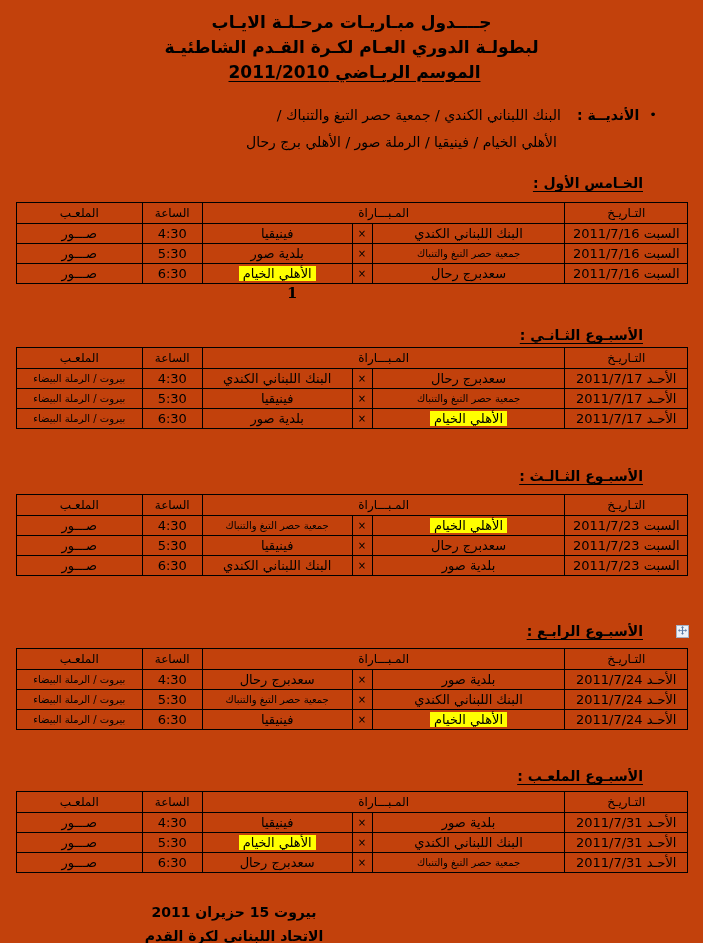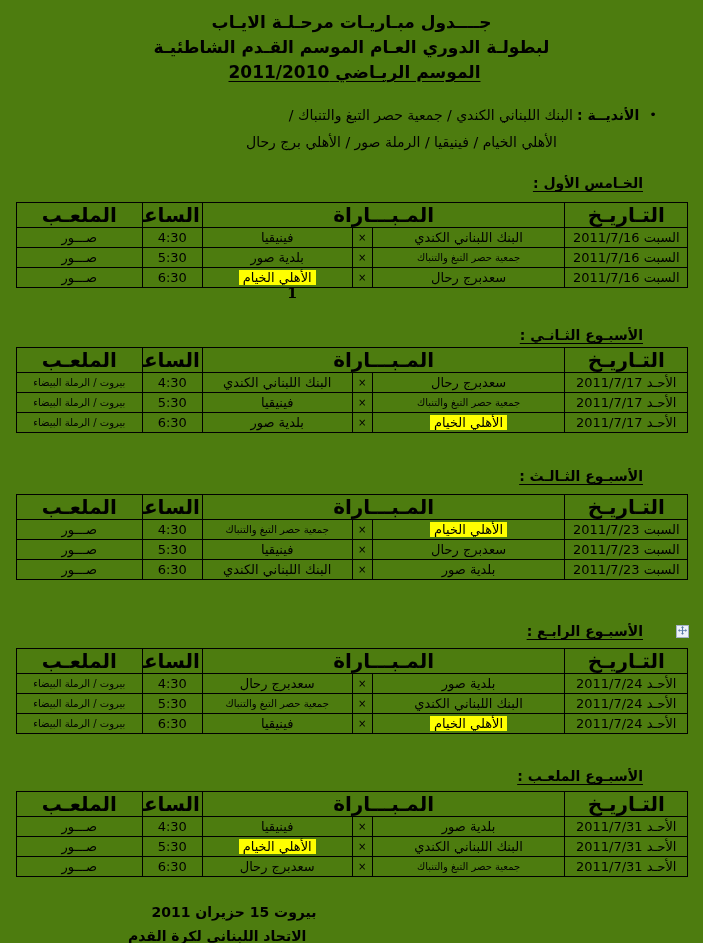--- a/index.html
+++ b/index.html
@@ -1,72 +1,72 @@
 <!DOCTYPE html>
 <html lang="ar"><head>
 <meta charset="utf-8">
 <style>
   html,body{margin:0;padding:0;}
   body{
     width:703px;height:943px;overflow:hidden;background:#ffffff;
     font-family:"DejaVu Sans",sans-serif;color:#000;
   }
-  .page{position:relative;width:703px;height:943px;direction:rtl;background:#4d7c0f;}
+  .page{position:relative;width:703px;height:943px;direction:rtl;background:#c2410c;}
 
   
   .title{position:absolute;top:10px;left:0;right:0;text-align:center;
          font-weight:bold;font-size:17px;line-height:25px;}
   .title .u{text-decoration:underline;text-underline-offset:3px;margin-left:6px;}
 
   
   .clubs{position:absolute;top:102px;right:46px;font-size:14px;line-height:26px;text-align:right;}
   .clubs .bullet{display:inline-block;font-size:13px;margin-left:10px;transform:translateY(-1px);}
-  .clubs .lbl{font-weight:bold;margin-left:4px;}
+  .clubs .lbl{font-weight:bold;margin-left:16px;}
   .clubs .l2{margin-right:100px;}
 
   
   .week-heading{position:absolute;right:60px;font-weight:bold;font-size:14px;
                 text-decoration:underline;text-underline-offset:3px;white-space:nowrap;}
   .hw1{top:175px}.hw2{top:327px}.hw3{top:468px}.hw4{top:623px}.hw5{top:768px}
 
   
   table.sched{position:absolute;left:16px;width:672px;border-collapse:collapse;
               table-layout:fixed;direction:rtl;}
   .tw1{top:202px}.tw2{top:347px}.tw3{top:494px}.tw4{top:648px}.tw5{top:791px}
   .sched th,.sched td{border:1px solid #000;padding:0 2px;text-align:center;
                       vertical-align:middle;overflow:hidden;white-space:nowrap;}
-  .sched th{height:20px;font-size:20px;font-weight:bold;}
+  .sched th{height:20px;font-size:12px;font-weight:normal;}
   .sched td{height:19px;font-size:13px;}
   .sched td.sm{font-size:10px;margin-left:44px;}
   .sched td.vs{font-size:10px;}
   .hl{padding:0 4px;display:inline-block;}
 
   
   .stray{position:absolute;top:284px;left:287px;font-weight:bold;font-size:15px;
          font-family:"DejaVu Serif",serif;direction:ltr;}
 
   
   .move-handle{position:absolute;top:625px;left:676px;width:13px;height:13px;
                border:1px solid #a4b1c6;background:#eef2f8;display:flex;
                align-items:center;justify-content:center;box-sizing:border-box;}
 
   
   .footer1{position:absolute;top:904px;left:128px;width:212px;text-align:center;
            font-weight:bold;font-size:14px;}
-  .footer2{position:absolute;top:928px;left:128px;width:212px;text-align:left;
+  .footer2{position:absolute;top:928px;left:128px;width:212px;text-align:center;
            font-weight:bold;font-size:14px;}
 </style>
 </head>
 <body>
 
 <div class="page">
 
   <div class="title">
     <div>جــــدول مبـاريـات مرحـلـة الايـاب</div>
-    <div>لبطولـة الدوري العـام الموسم القـدم الشاطئيـة</div>
+    <div>لبطولـة الدوري العـام لكـرة القـدم الشاطئيـة</div>
     <div class="u">الموسم الريـاضي 2011/2010</div>
   </div>
 
   <div class="clubs">
     <div>
       <span class="bullet">•</span><span class="lbl">الأنديــة :</span><span>البنك اللبناني الكندي / جمعية حصر التبغ والتنباك /</span>
     </div>
     <div class="l2">الأهلي الخيام / فينيقيا / الرملة صور / الأهلي برج رحال</div>
   </div>
 

